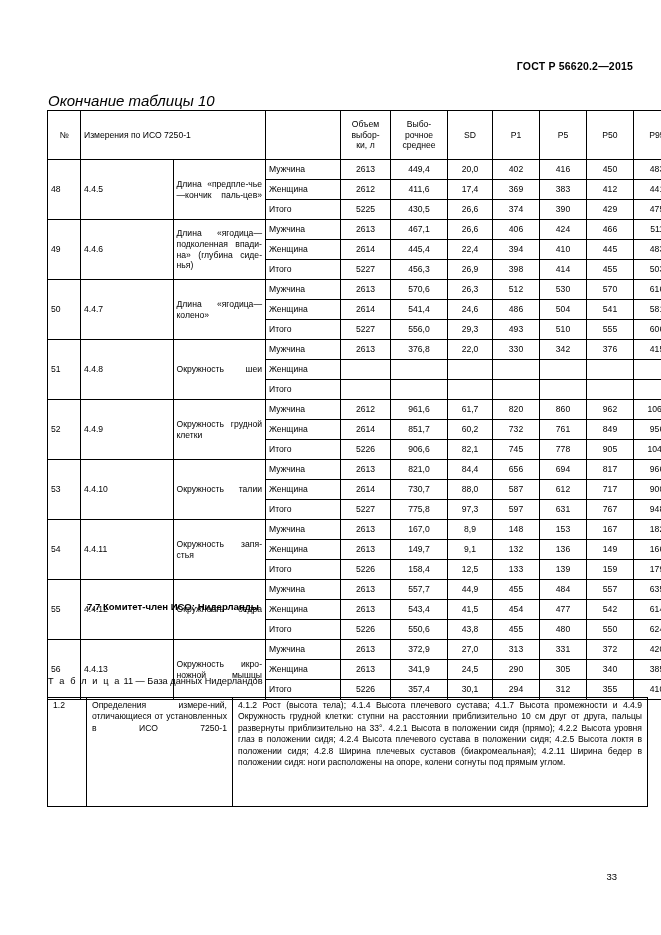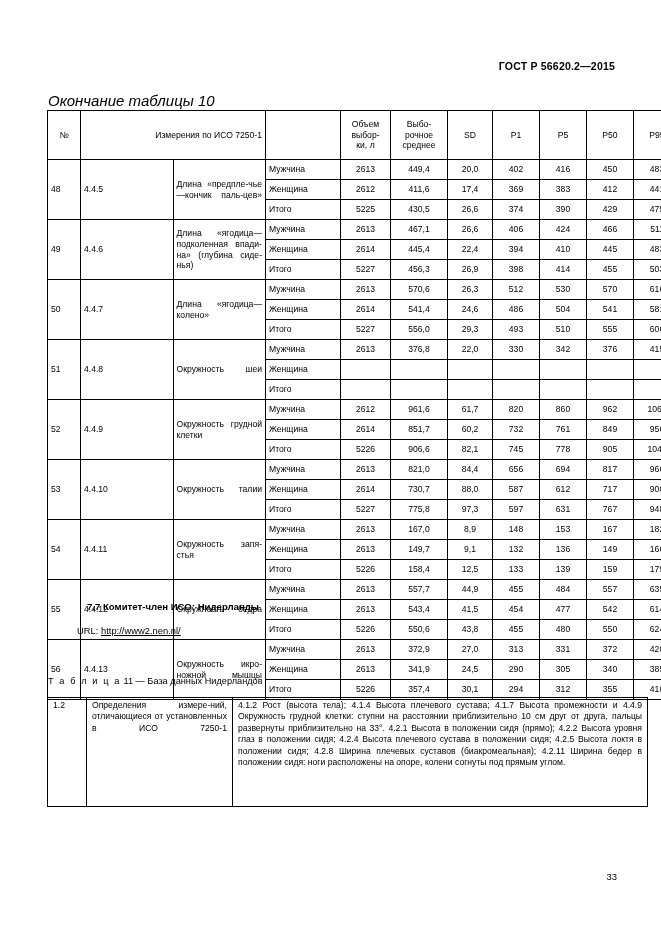--- a/index.html
+++ b/index.html
@@ -18,21 +18,21 @@
   .page {
     position: relative;
     width: 661px;
     height: 935px;
     box-sizing: border-box;
     padding: 0;
   }
   .doc-header {
     position: absolute;
     top: 60px;
-    right: 46px;
+    right: 28px;
     font-size: 10.5px;
     font-weight: bold;
     letter-spacing: 0.2px;
   }
   .table-caption-italic {
     position: absolute;
     top: 92px;
     left: 48px;
     font-size: 15px;
     font-style: italic;
@@ -157,21 +157,21 @@
 
   <div class="doc-header">ГОСТ Р 56620.2—2015</div>
 
   <div class="table-caption-italic">Окончание таблицы 10</div>
 
   <div class="main-table-wrap">
     <table class="maintbl">
       <thead>
         <tr>
           <td class="c-num">№</td>
-          <td class="c-clause" colspan="2" style="width:178px; text-align:right;">Измерения по ИСО 7250-1</td>
+          <td class="c-clause" colspan="2" style="width:178px; text-align:left;">Измерения по ИСО 7250-1</td>
           <td class="c-sex"></td>
           <td class="c-vol hdr-vol">Объем<br>выбор-<br>ки, л</td>
           <td class="c-mean hdr-mean">Выбо-<br>рочное<br>среднее</td>
           <td class="c-sd">SD</td>
           <td class="c-p">P1</td>
           <td class="c-p">P5</td>
           <td class="c-p">P50</td>
           <td class="c-p">P95</td>
 
         </tr>
@@ -474,24 +474,20 @@
             <td class="c-p">355</td>
             <td class="c-p">410</td>
           </tr>
         </tbody>
     </table>
   </div>
 
   <div class="sect-title">7.7 Комитет-член ИСО: Нидерланды</div>
 
   <div class="sect-lines">
-    <div>
-      <span>URL:</span>
-      <span class="url-link">http://www2.nen.nl/</span>
-    </div>
   </div>
 
   <div class="tbl11-caption">
     <span class="spaced">Т а б л и ц а</span>
     <span>11 — База данных Нидерландов</span>
   </div>
 
   <div class="tbl11-wrap">
     <table class="tbl11 t11-outer">
       <tbody>

